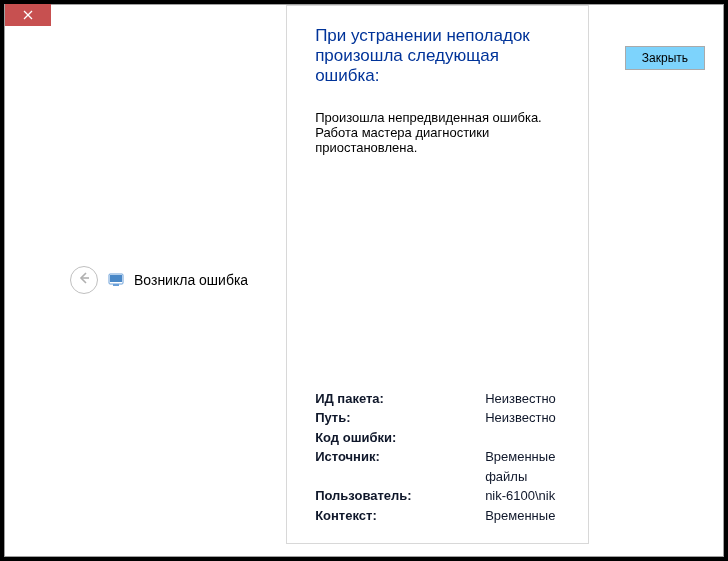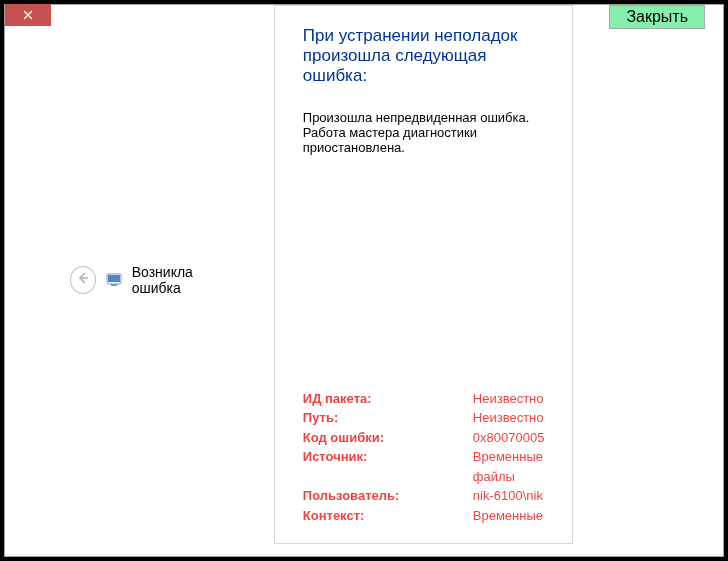--- a/index.html
+++ b/index.html
@@ -91,21 +91,21 @@
       margin-bottom: 24px;
     }
     .message {
       font-size: 13px;
       color: #000;
       margin-bottom: 20px;
     }
     .spacer { flex: 1; }
     .details-table {
       font-size: 13px;
-      color: #ef4444;
+      color: #0f172a;
     }
     .details-row {
       display: flex;
       line-height: 1.5;
     }
     .details-label {
       width: 170px;
       font-weight: 700;
       flex-shrink: 0;
     }
@@ -114,25 +114,26 @@
     }
     .footer {
       display: flex;
       justify-content: flex-end;
       padding: 0 18px 14px 18px;
     }
     .btn {
       min-width: 80px;
       height: 24px;
       padding: 0 16px;
-      background: #86efac;
+      background: #7dd3fc;
       border: 1px solid #aaaaaa;
-      font-size: 16px;
+      font-size: 12px;
       font-family: inherit;
       cursor: pointer;
+      margin-top: 41px;
     }
   </style>
 </head>
 <body>
 
 <div class="outer-frame">
   <div class="window">
 
     <div class="titlebar">
       <div class="close-btn">
@@ -174,21 +175,20 @@
         <div class="details-row">
           <div class="details-label">ИД пакета:</div>
           <div class="details-value">Неизвестно</div>
         </div>
         <div class="details-row">
           <div class="details-label">Путь:</div>
           <div class="details-value">Неизвестно</div>
         </div>
         <div class="details-row">
           <div class="details-label">Код ошибки:</div>
-          <div class="details-value">0x80070005</div>
         </div>
         <div class="details-row">
           <div class="details-label">Источник:</div>
           <div class="details-value">Временные файлы</div>
         </div>
         <div class="details-row">
           <div class="details-label">Пользователь:</div>
           <div class="details-value">nik-6100\nik</div>
         </div>
         <div class="details-row">

